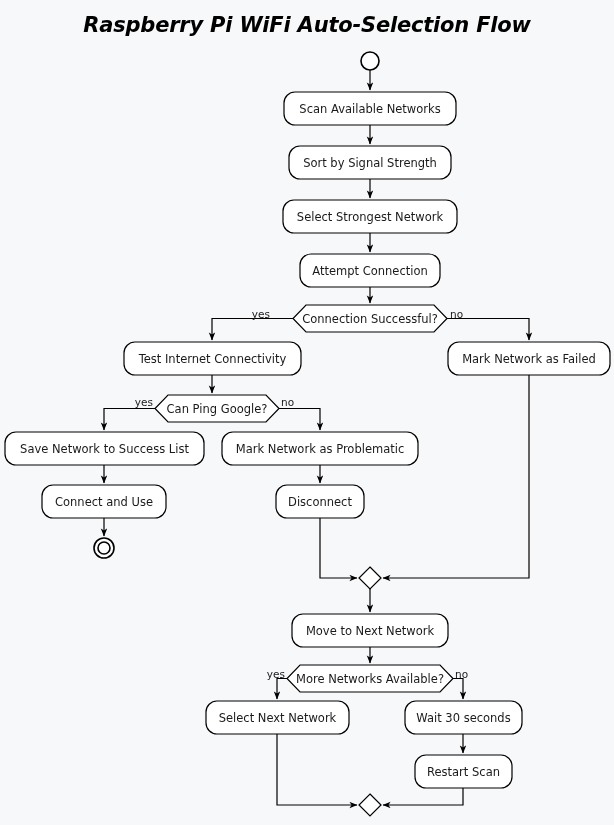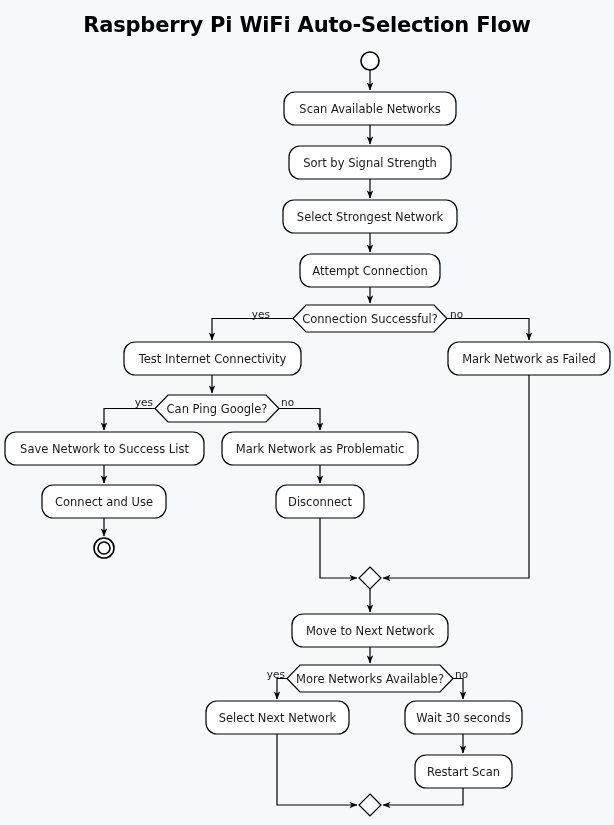--- a/index.html
+++ b/index.html
@@ -19,20 +19,21 @@
     top: 0;
     left: 0;
     width: 614px;
     text-align: center;
     font-family: "DejaVu Sans", sans-serif;
     font-size: 21px;
     font-weight: bold;
     color: #000000;
     padding-top: 13px;
     letter-spacing: -0.2px;
+    font-style: italic;
   }
   #flow-svg {
     position: absolute;
     top: 0;
     left: 0;
   }
   .node-shape {
     fill: #ffffff;
     stroke: #000000;
     stroke-width: 1.2;

